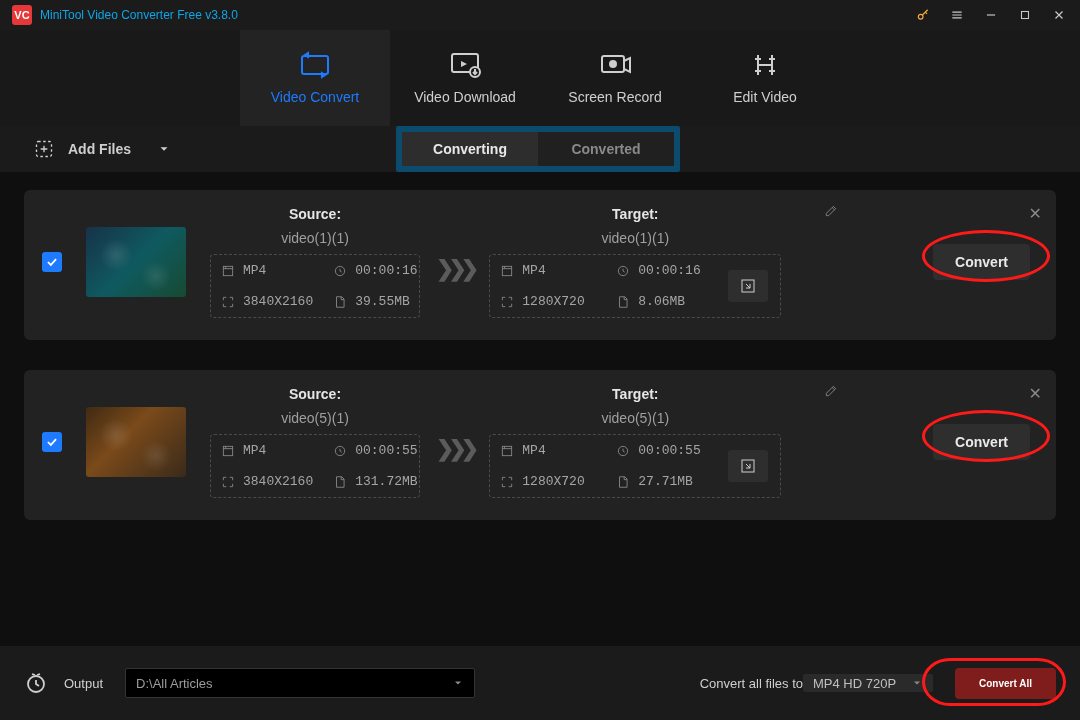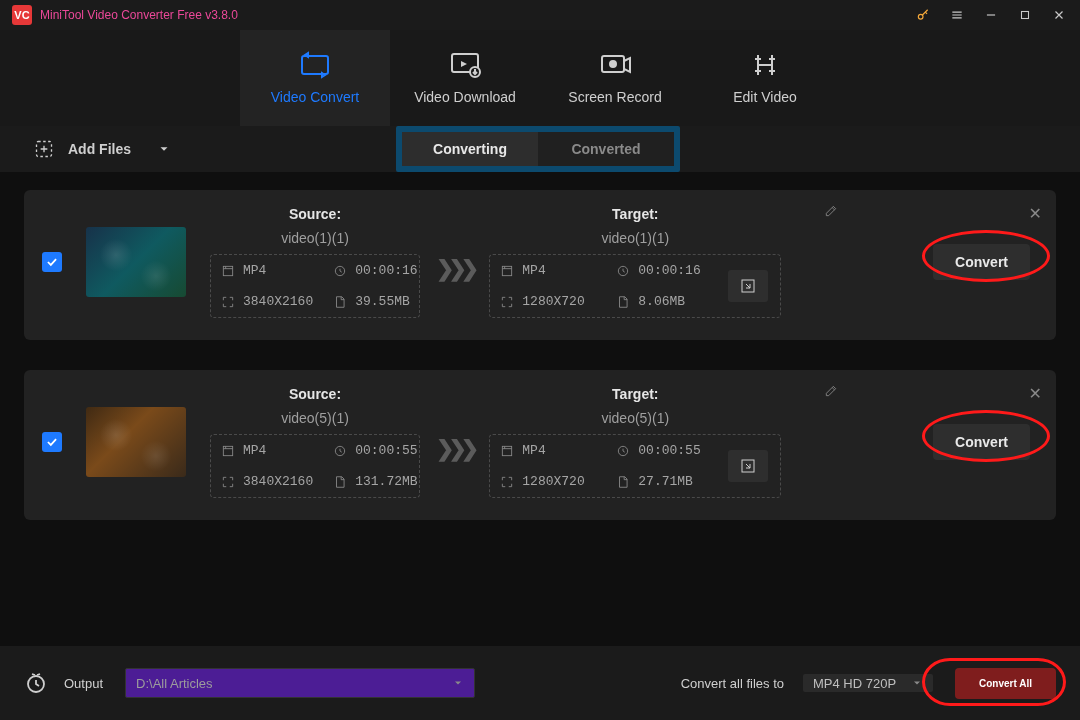--- a/index.html
+++ b/index.html
@@ -1,21 +1,21 @@
 <!DOCTYPE html>
 <html><head>
 <meta charset="utf-8">
 <style>
   * { box-sizing: border-box; margin: 0; padding: 0; }
   html, body { width: 1080px; height: 720px; background: #0f0f0f; font-family: "Segoe UI", Arial, sans-serif; color: #c9c9c9; overflow: hidden; }
   
   
   .titlebar { height: 30px; display: flex; align-items: center; padding: 15px 4px; background: #1b1b1b; }
   .app-logo { width: 20px; height: 20px; background: #e63838; color: #fff; font-weight: bold; font-size: 11px; display: flex; align-items: center; justify-content: center; border-radius: 3px; margin: 0 8px; }
-  .titlebar-title { font-size: 12px; color: #ec4899; }
+  .titlebar-title { font-size: 12px; color: #0ea5e9; }
   .titlebar-spacer { flex: 1; }
   .window-btn { width: 34px; height: 30px; display: flex; align-items: center; justify-content: center; color: #c9c9c9; font-size: 14px; }
   .window-btn svg { width: 14px; height: 14px; }
   .key-icon svg { stroke: #f4a83a; }
   
   
   .topnav { height: 96px; background: #191919; display: flex; padding-left: 240px; }
   .nav-item { width: 150px; display: flex; flex-direction: column; align-items: center; justify-content: center; gap: 10px; color: #cfcfcf; }
   .nav-item.active { background: #232323; color: #1e7aff; }
   .nav-item .nav-label { font-size: 14px; }
@@ -57,23 +57,23 @@
   .arrows{ color:#5b5b5b; font-size:22px; letter-spacing:-6px; font-weight:bold; margin-top:14px;}
   
   .convert-wrap{ flex:1; display:flex; justify-content:flex-end; padding-right:8px; position:relative;}
   .convert-btn{ background:#2e2e2e; color:#eaeaea; border:none; padding:10px 22px; border-radius:4px; font-size:14px; font-weight:600;}
   .ring{ position:absolute; border:3px solid #ff1a1a; border-radius:50%; pointer-events:none;}
   
   
   .bottombar{ position:absolute; left:0; right:0; bottom:0; height:74px; background:#1b1b1b; display:flex; align-items:center; padding:0 24px;}
   .clock{ width:24px;height:24px; margin-right:16px;}
   .out-lbl{ font-size:13px; color:#d0d0d0; margin-right:22px;}
-  .out-field{ width:350px; height:30px; background:#4c1d95; border:1px solid #333; border-radius:2px; display:flex; align-items:center; padding:0 10px; font-size:13px; color:#9c9c9c; justify-content:space-between;}
+  .out-field{ width:350px; height:30px; background:#000000; border:1px solid #333; border-radius:2px; display:flex; align-items:center; padding:0 10px; font-size:13px; color:#9c9c9c; justify-content:space-between;}
   .bb-spacer{flex:1;}
-  .ca-lbl{ font-size:13px; color:#cfcfcf; margin-right:19px;}
+  .ca-lbl{ font-size:13px; color:#cfcfcf; margin-right:0;}
   .preset{ width:130px; height:18px; background:#2a2a2a; border-radius:2px; display:flex; align-items:center; justify-content:space-between; padding:0 10px; font-size:13px; color:#bfbfbf; margin-right:22px;}
   .convert-all{ background:#7f1d1d; color:#fff; font-weight:700; font-size:10px; padding:10px 24px; border:none; border-radius:4px;}
   .ring-bottom{ position:absolute; right:14px; bottom:14px; width:144px; height:48px; border:3px solid #ff1a1a; border-radius:28px/24px; pointer-events:none;}
   
   .edit-icon-sm{position:absolute; left:800px; top:14px;}
   .edit-icon-sm svg{width:14px;height:14px;stroke:#8a8a8a;fill:none;stroke-width:1.5;}
 </style>
 </head>
 <body>
 

